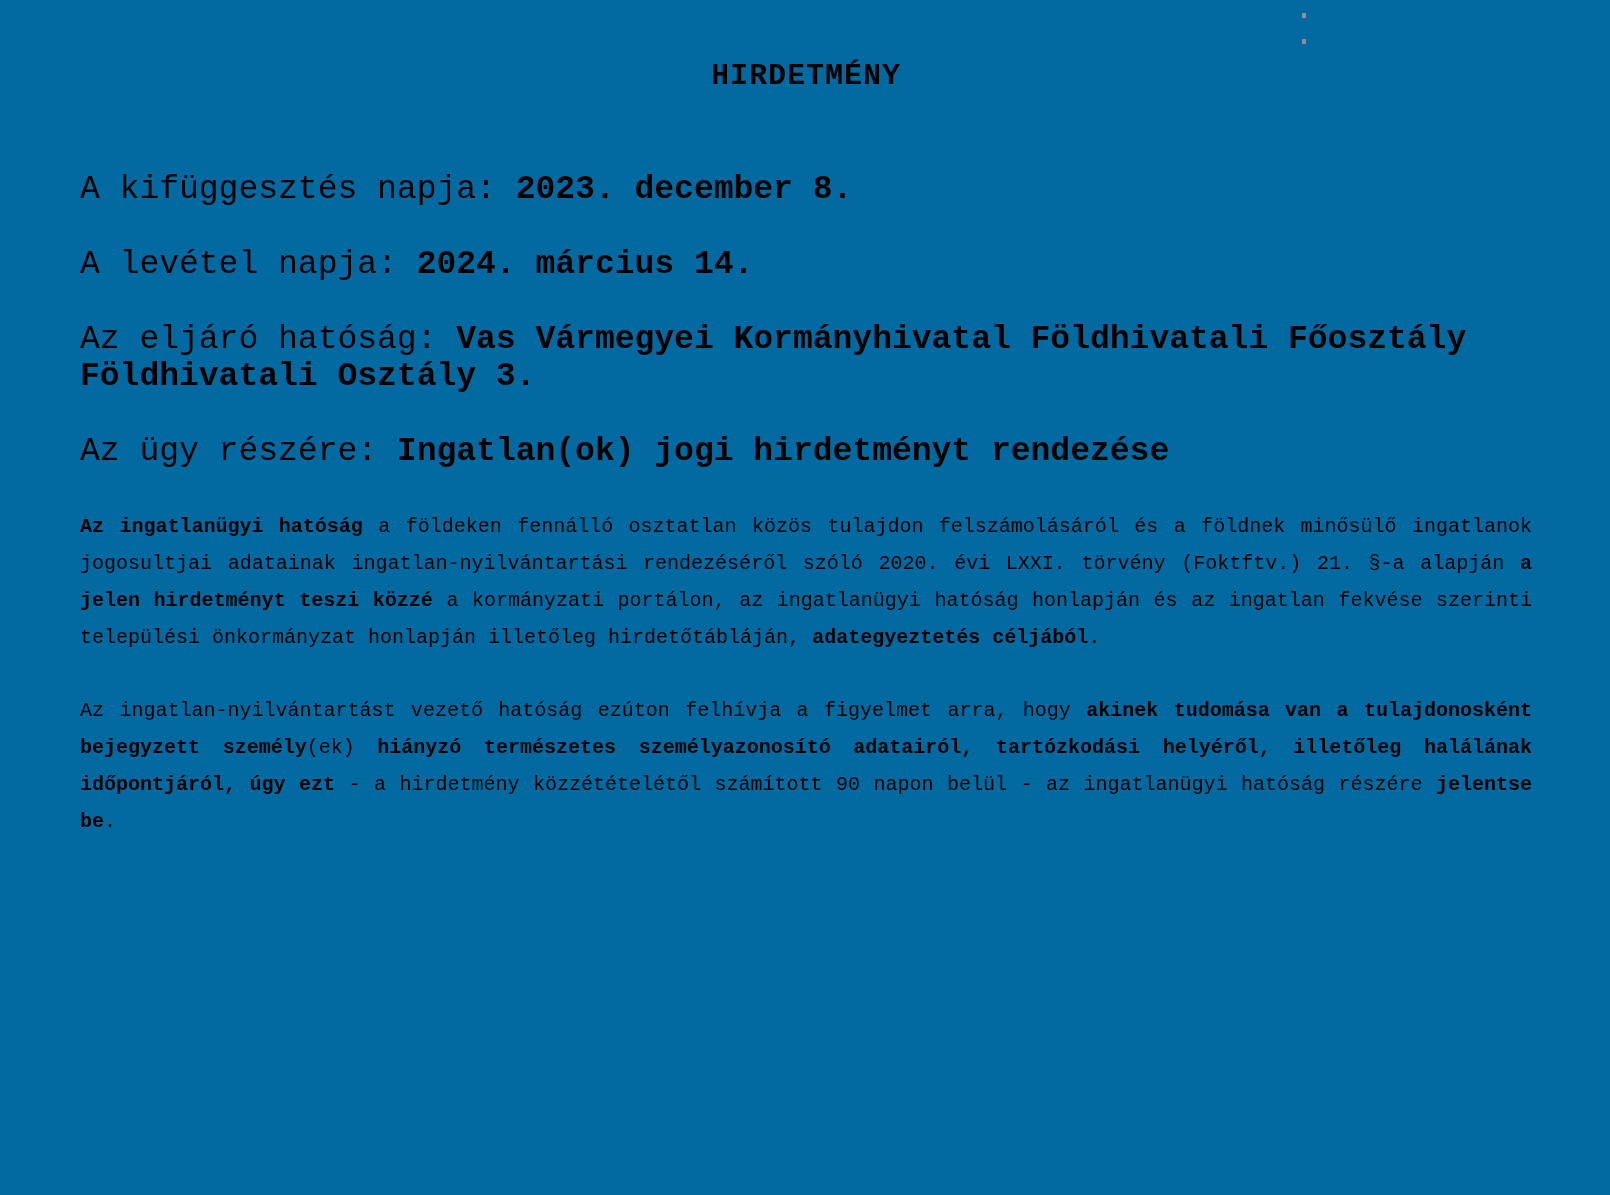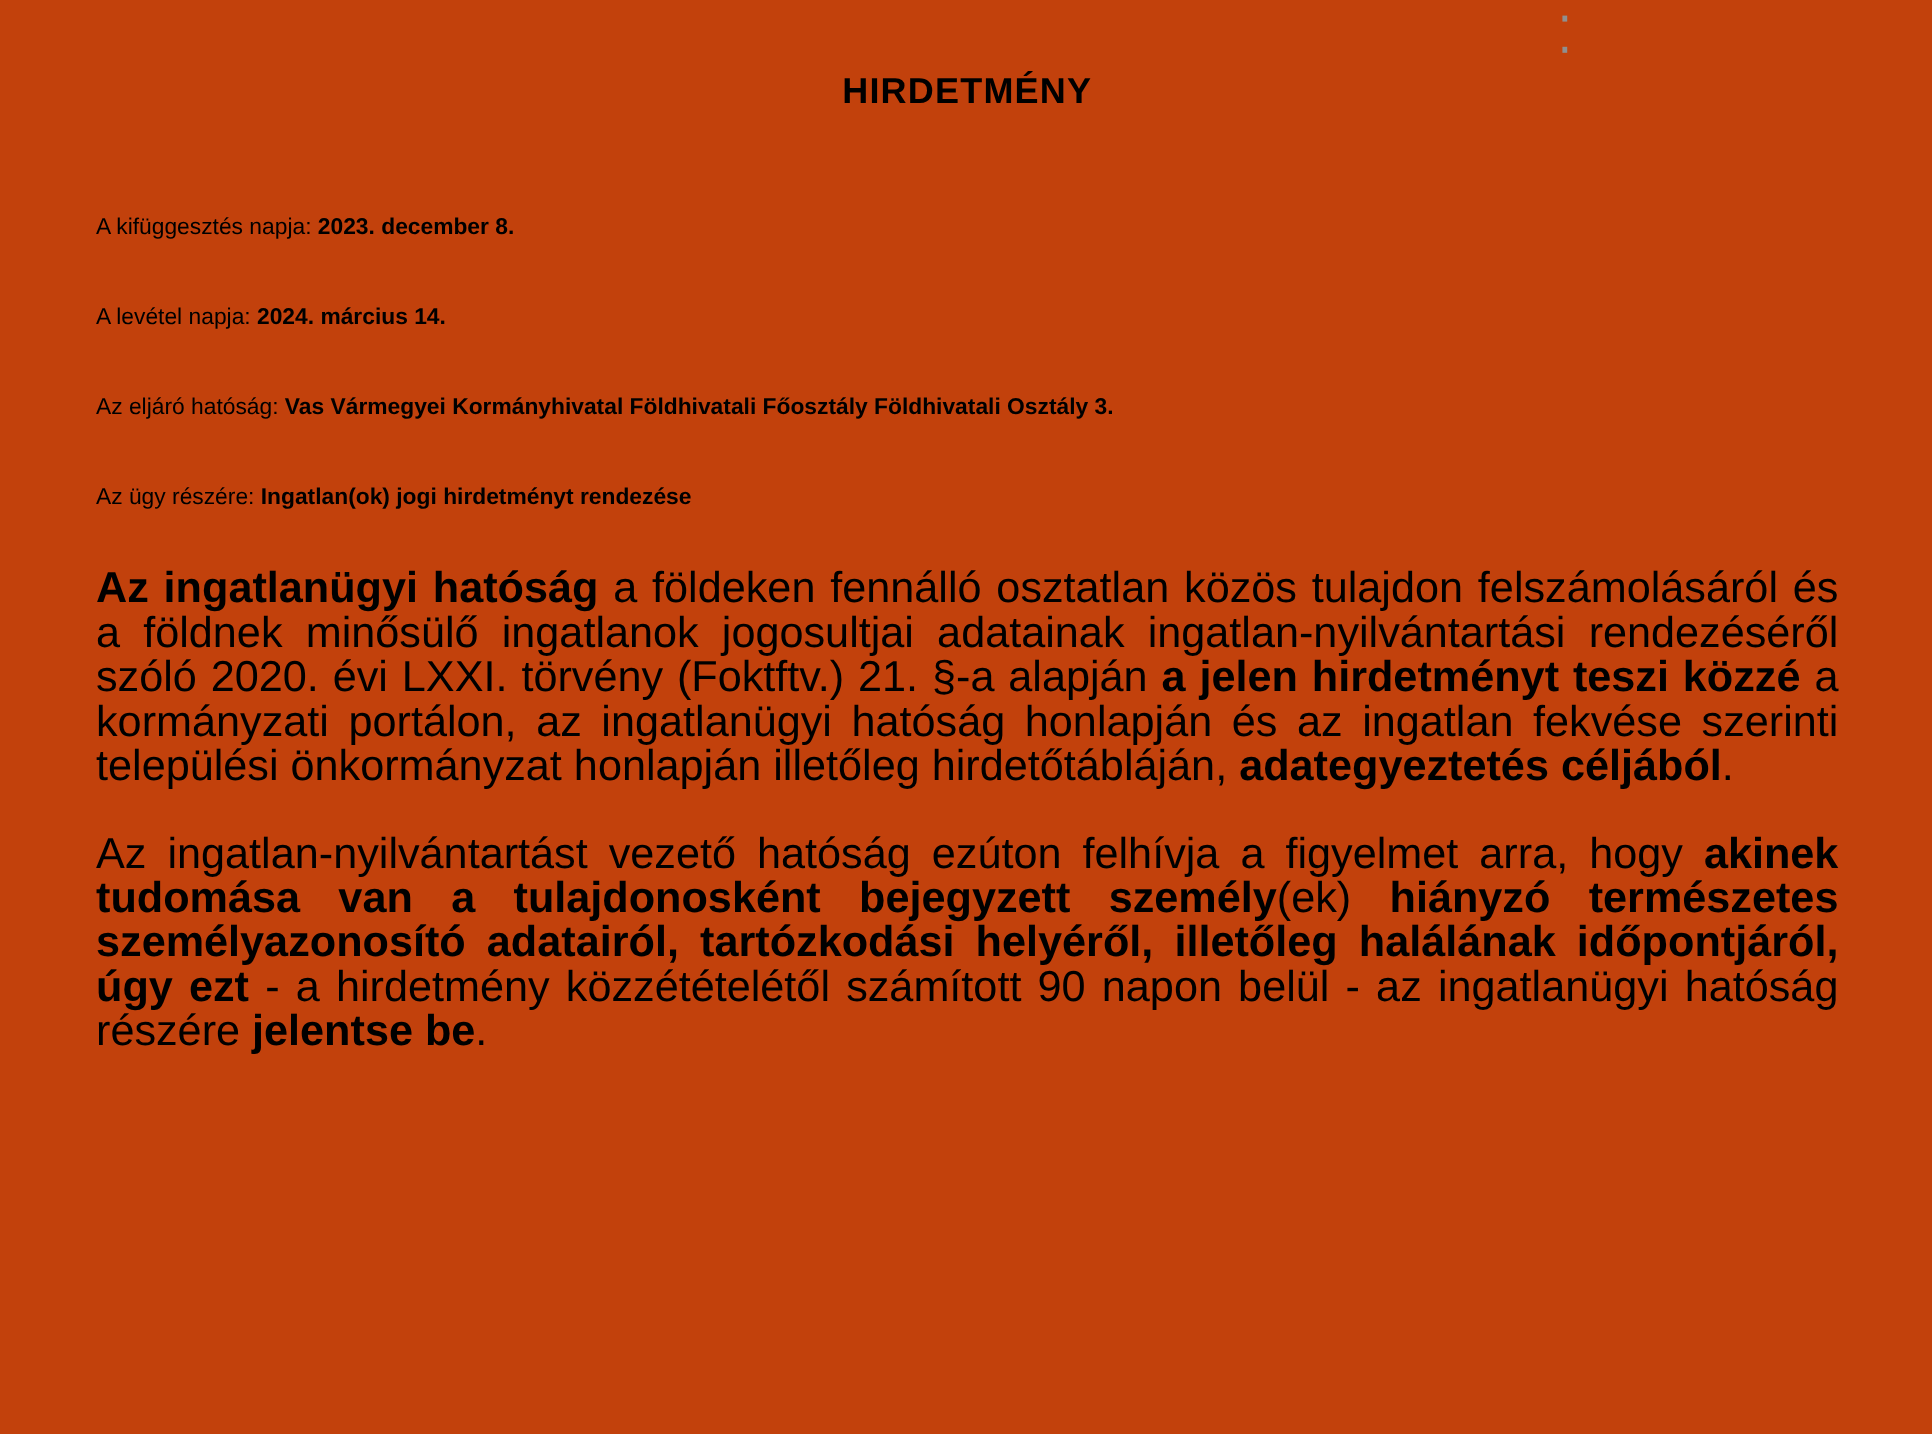--- a/index.html
+++ b/index.html
@@ -1,47 +1,47 @@
 <!DOCTYPE html>
 <html lang="hu"><head>
 <meta charset="utf-8">
 <style>
   html, body { margin: 0; padding: 0; }
   .page {
     position: relative;
     width: 1610px;
     height: 1195px;
-    background: #c2410c;
+    background: #0369a1;
     color: #000000;
-    font-family: Liberation Sans, sans-serif;
+    font-family: Liberation Mono, monospace;
     overflow: hidden;
   }
   .content {
     position: absolute;
     left: 80px;
     top: 58px;
     width: 1452px;
   }
   .doc-title {
     margin: 0 0 76px 0;
     text-align: center;
     font-weight: bold;
     font-size: 30px;
     line-height: 37px;
     letter-spacing: 1px;
   }
   .field {
-    font-size: 19px;
+    font-size: 33px;
     line-height: 37px;
     margin: 0 0 38px 0;
   }
   .field .label { font-weight: normal; }
   .field .value { font-weight: bold; }
   .para {
-    font-size: 36px;
+    font-size: 20px;
     line-height: 37px;
     margin: 0 0 36px 0;
     text-align: justify;
     text-align-last: left;
   }
   .para b { font-weight: bold; }
   
   .speck {
     position: absolute;
     width: 4px;

